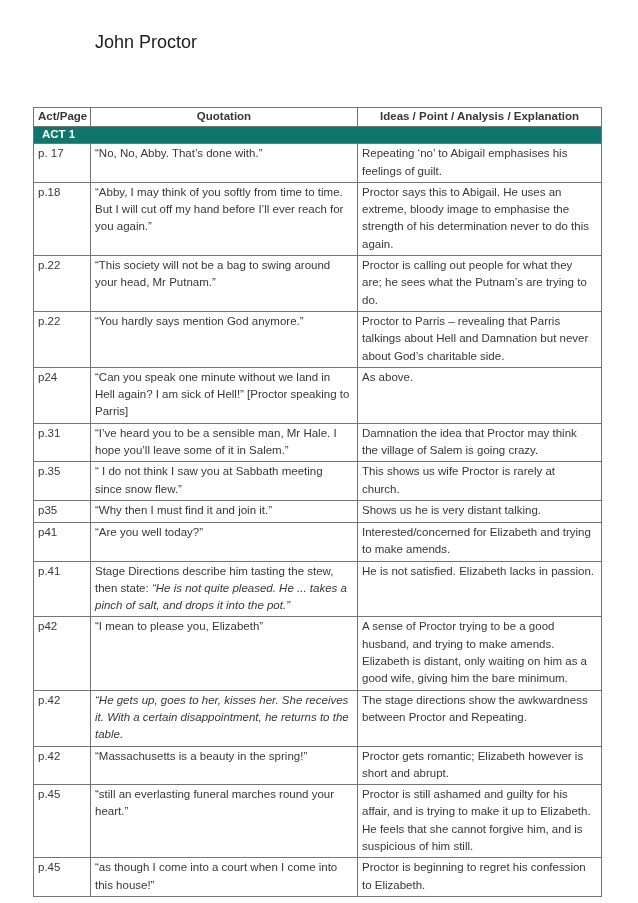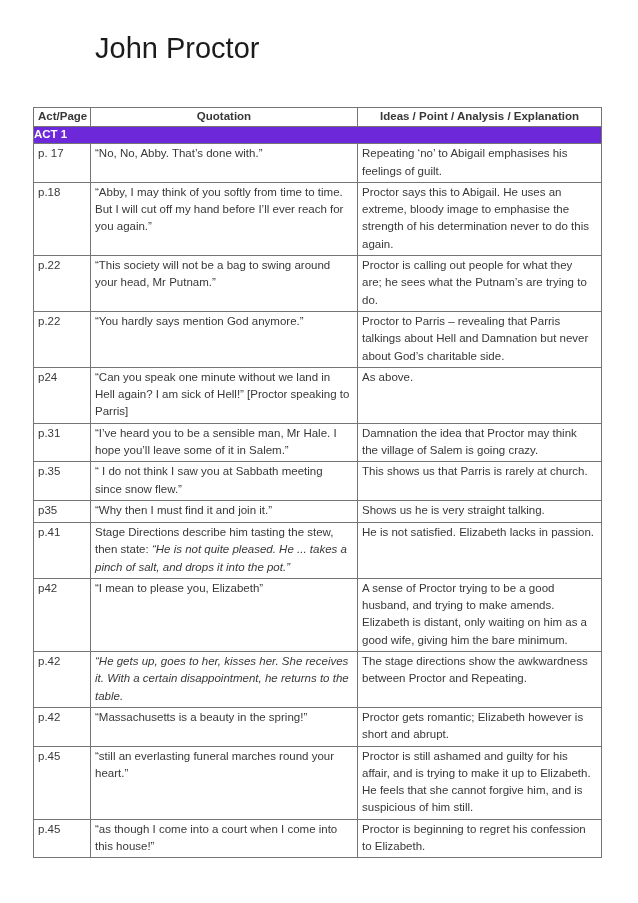--- a/index.html
+++ b/index.html
@@ -18,21 +18,21 @@
     width: 638px;
     height: 903px;
     background: #ffffff;
     position: relative;
   }
   .doc-title {
     margin: 0;
     position: absolute;
     left: 95px;
     top: 32px;
-    font-size: 29px;
+    font-size: 18px;
     font-weight: 400;
     color: #1b1b1b;
     font-family: "Liberation Sans", sans-serif;
   }
   table.quotes {
     position: absolute;
     left: 33px;
     top: 107px;
     width: 568px;
     border-collapse: collapse;
@@ -51,26 +51,26 @@
     text-align: center;
     height: 14px;
     padding: 0 2px 1px 2px;
     color: #383838;
   }
   table.quotes th.first-col {
     text-align: left;
     padding-left: 4px;
   }
   tr.act-row td {
-    background: #6d28d9;
+    background: #0f766e;
     color: #ffffff;
     font-weight: 700;
     height: 14px;
     line-height: 15px;
-    padding: 0 4px 1px 0;
+    padding: 0 4px 1px 8px;
   }
   tr.row-tall {
     height: 22px;
   }
   .italic {
     font-style: italic;
   }
   col.c-page { width: 57px; }
   col.c-quote { width: 267px; }
   col.c-analysis { width: 244px; }
@@ -127,29 +127,34 @@
         <td>As above.</td>
       </tr>
       <tr>
         <td>p.31</td>
         <td><span>“I’ve heard you to be a sensible man, Mr Hale. I hope you’ll leave some of it in Salem.”</span><span class="italic"></span></td>
         <td>Damnation the idea that Proctor may think the village of Salem is going crazy.</td>
       </tr>
       <tr>
         <td>p.35</td>
         <td><span>“ I do not think I saw you at Sabbath meeting since snow flew.”</span><span class="italic"></span></td>
-        <td>This shows us that Parris is rarely at church.</td>
+        <td>This shows us wife Proctor is rarely at church.</td>
       </tr>
       <tr class="row-tall">
         <td>p35</td>
         <td><span>“Why then I must find it and join it.”</span><span class="italic"></span></td>
-        <td>Shows us he is very straight talking.</td>
+        <td>Shows us he is very distant talking.</td>
       </tr>
 
 
+      <tr>
+        <td>p41</td>
+        <td><span>“Are you well today?”</span><span class="italic"></span></td>
+        <td>Interested/concerned for Elizabeth and trying to make amends.</td>
+      </tr>
       <tr>
         <td>p.41</td>
         <td><span>Stage Directions describe him tasting the stew, then state: </span><span class="italic">“He is not quite pleased. He ... takes a pinch of salt, and drops it into the pot.”</span></td>
         <td>He is not satisfied. Elizabeth lacks in passion.</td>
       </tr>
       <tr>
         <td>p42</td>
         <td><span>“I mean to please you, Elizabeth”</span><span class="italic"></span></td>
         <td>A sense of Proctor trying to be a good husband, and trying to make amends. Elizabeth is distant, only waiting on him as a good wife, giving him the bare minimum.</td>
       </tr>

